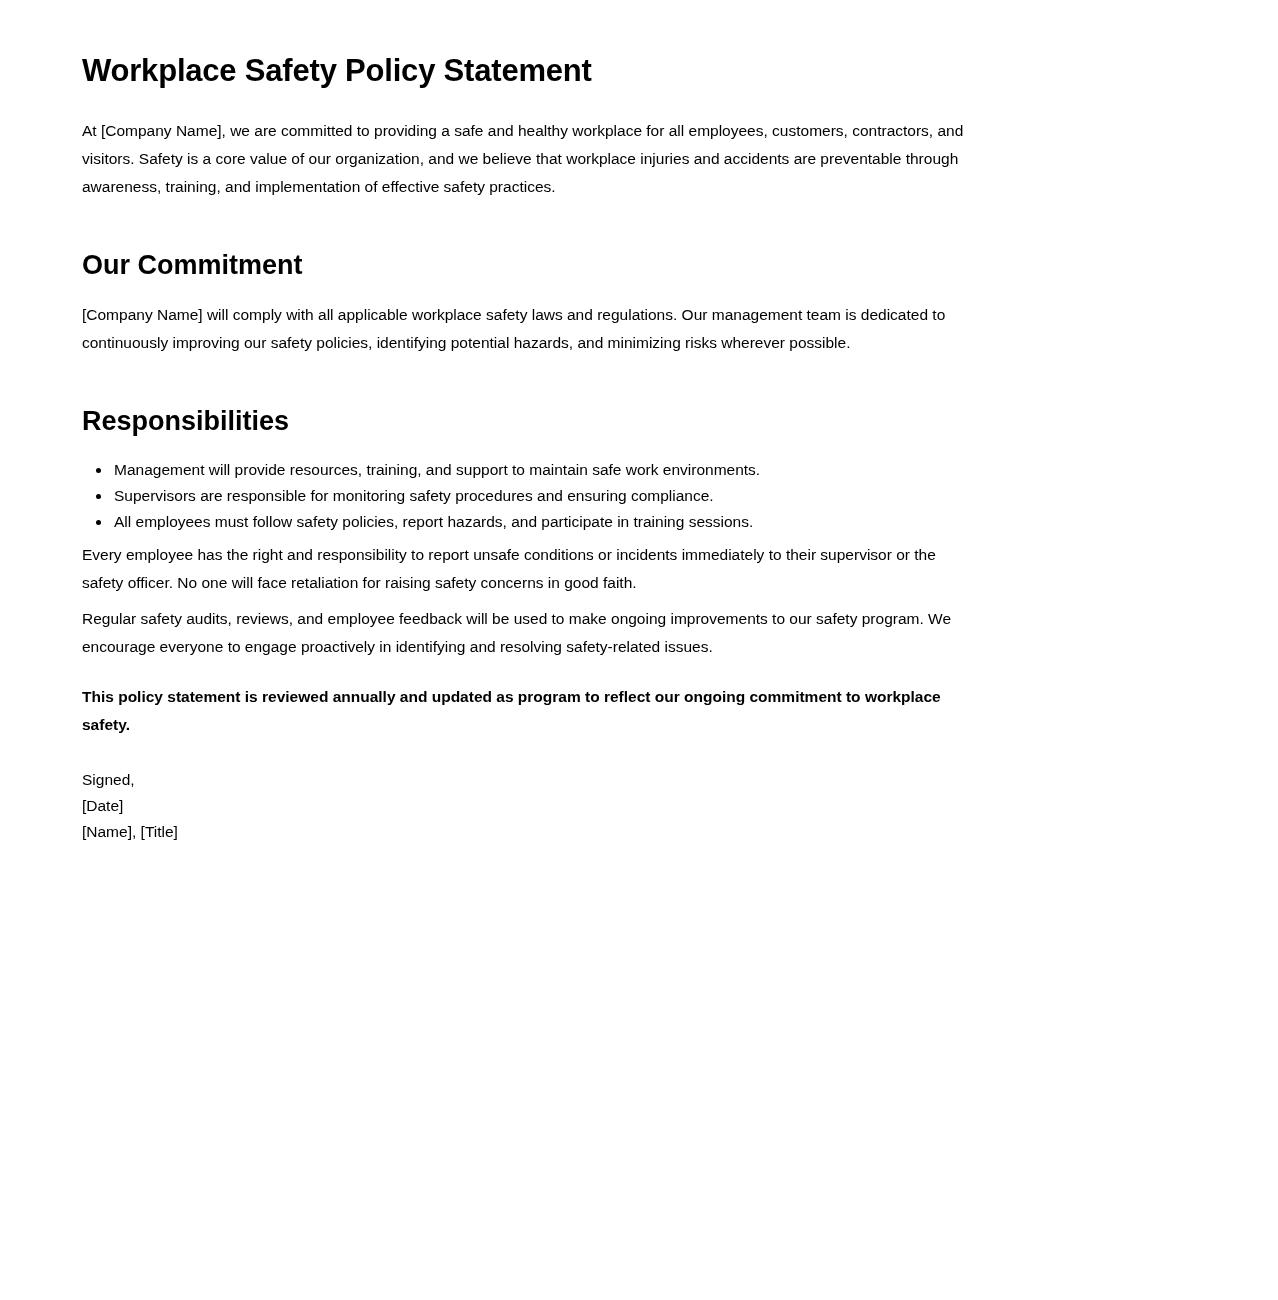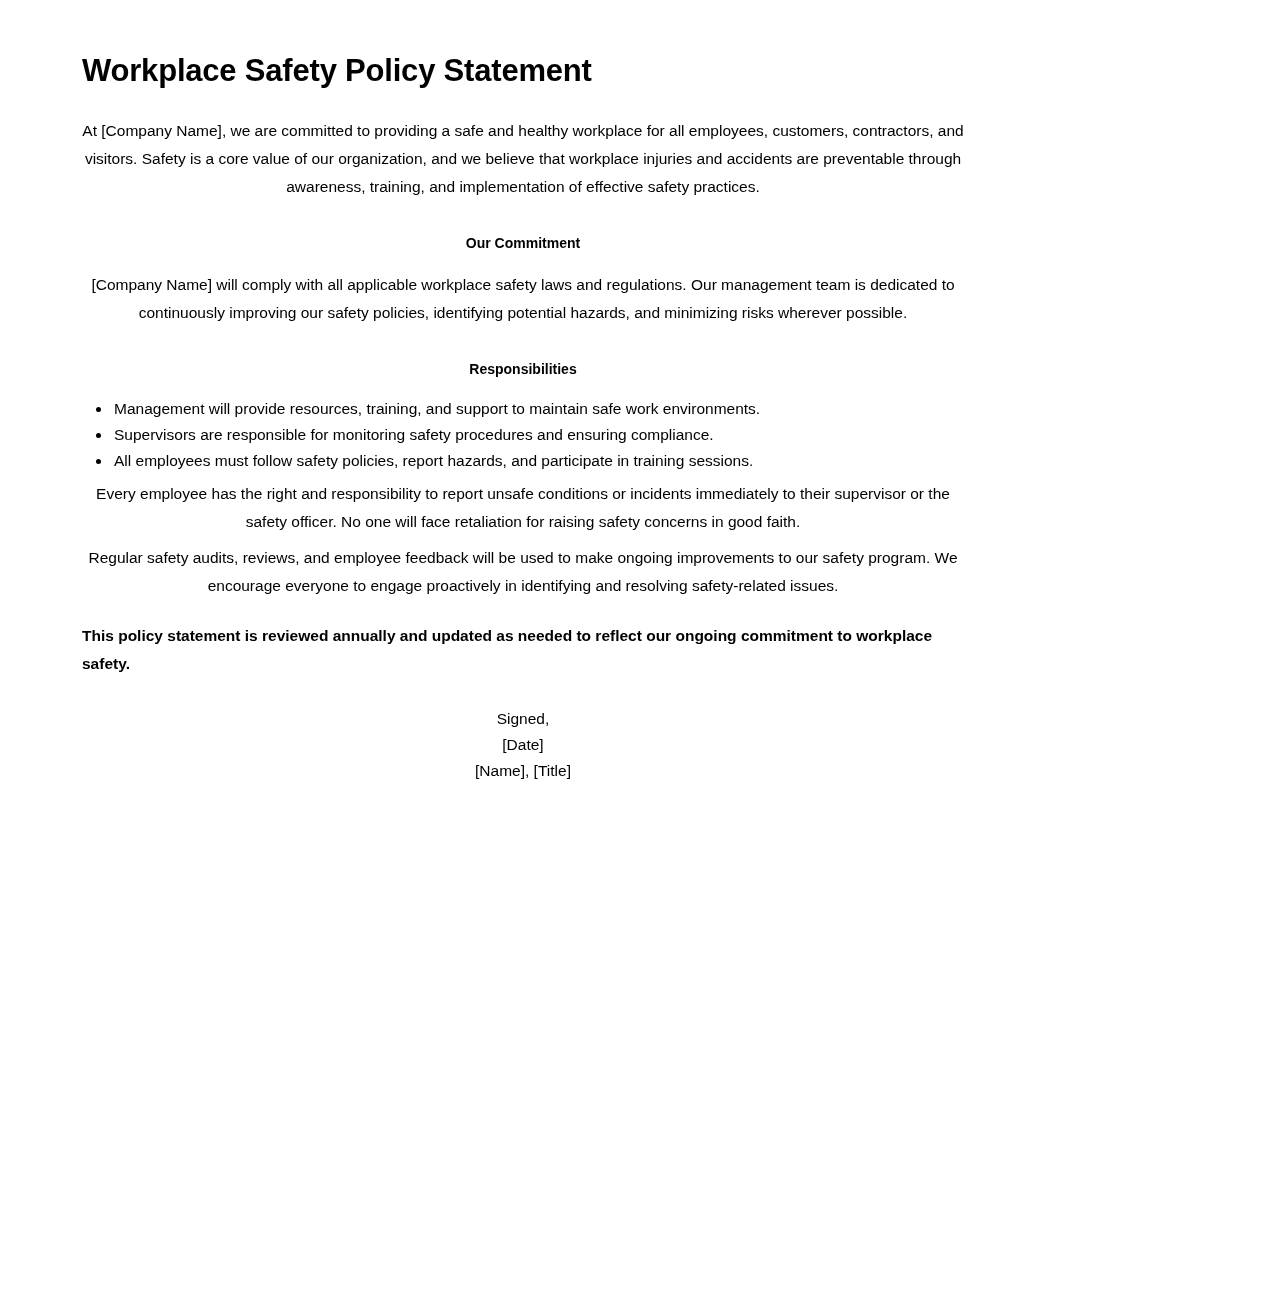--- a/index.html
+++ b/index.html
@@ -22,32 +22,31 @@
     background: #ffffff;
   }
   .doc-title {
     font-size: 31px;
     font-weight: bold;
     line-height: 1.2;
     margin: 0 0 28px 0;
     letter-spacing: -0.2px;
   }
   .section-heading {
-    font-size: 14px;
+    font-size: 27px;
     font-weight: bold;
     line-height: 1.25;
-    margin: 34px 0 18px 0;
-    text-align: center;
+    margin: 48px 0 18px 0;
   }
   p.body-text {
     font-size: 15.5px;
     line-height: 28px;
     margin: 0 0 8px 0;
     max-width: 1110px;
-    text-align: center;
+    text-align: left;
   }
   ul.resp-list {
     margin: 0 0 6px 0;
     padding-left: 30px;
     list-style-type: disc;
   }
   ul.resp-list li {
     font-size: 15.5px;
     line-height: 26px;
     margin: 0;
@@ -60,21 +59,20 @@
     margin: 22px 0 0 0;
     max-width: 1110px;
   }
   .signature-block {
     margin-top: 28px;
     font-size: 15.5px;
     line-height: 26px;
   }
   .signature-block div {
     margin: 0;
-    text-align: center;
   }
 </style>
 </head>
 <body>
 
 <div class="page">
 
   <h1 class="doc-title">Workplace Safety Policy Statement</h1>
 
   <p class="body-text">At [Company Name], we are committed to providing a safe and healthy workplace for all employees, customers, contractors, and visitors. Safety is a core value of our organization, and we believe that workplace injuries and accidents are preventable through awareness, training, and implementation of effective safety practices.</p>
@@ -90,21 +88,21 @@
     <li>Supervisors are responsible for monitoring safety procedures and ensuring compliance.</li>
     <li>All employees must follow safety policies, report hazards, and participate in training sessions.</li>
   </ul>
 
 
   <p class="body-text">Every employee has the right and responsibility to report unsafe conditions or incidents immediately to their supervisor or the safety officer. No one will face retaliation for raising safety concerns in good faith.</p>
 
 
   <p class="body-text">Regular safety audits, reviews, and employee feedback will be used to make ongoing improvements to our safety program. We encourage everyone to engage proactively in identifying and resolving safety-related issues.</p>
 
-  <p class="emphasis-text">This policy statement is reviewed annually and updated as needed to reflect our ongoing commitment to workplace safety.</p>
+  <p class="emphasis-text">This policy statement is reviewed annually and updated as program to reflect our ongoing commitment to workplace safety.</p>
 
   <div class="signature-block">
     <div>Signed,</div>
     <div>[Date]</div>
     <div>[Name], [Title]</div>
   </div>
 
 </div>
 
 </body></html>

